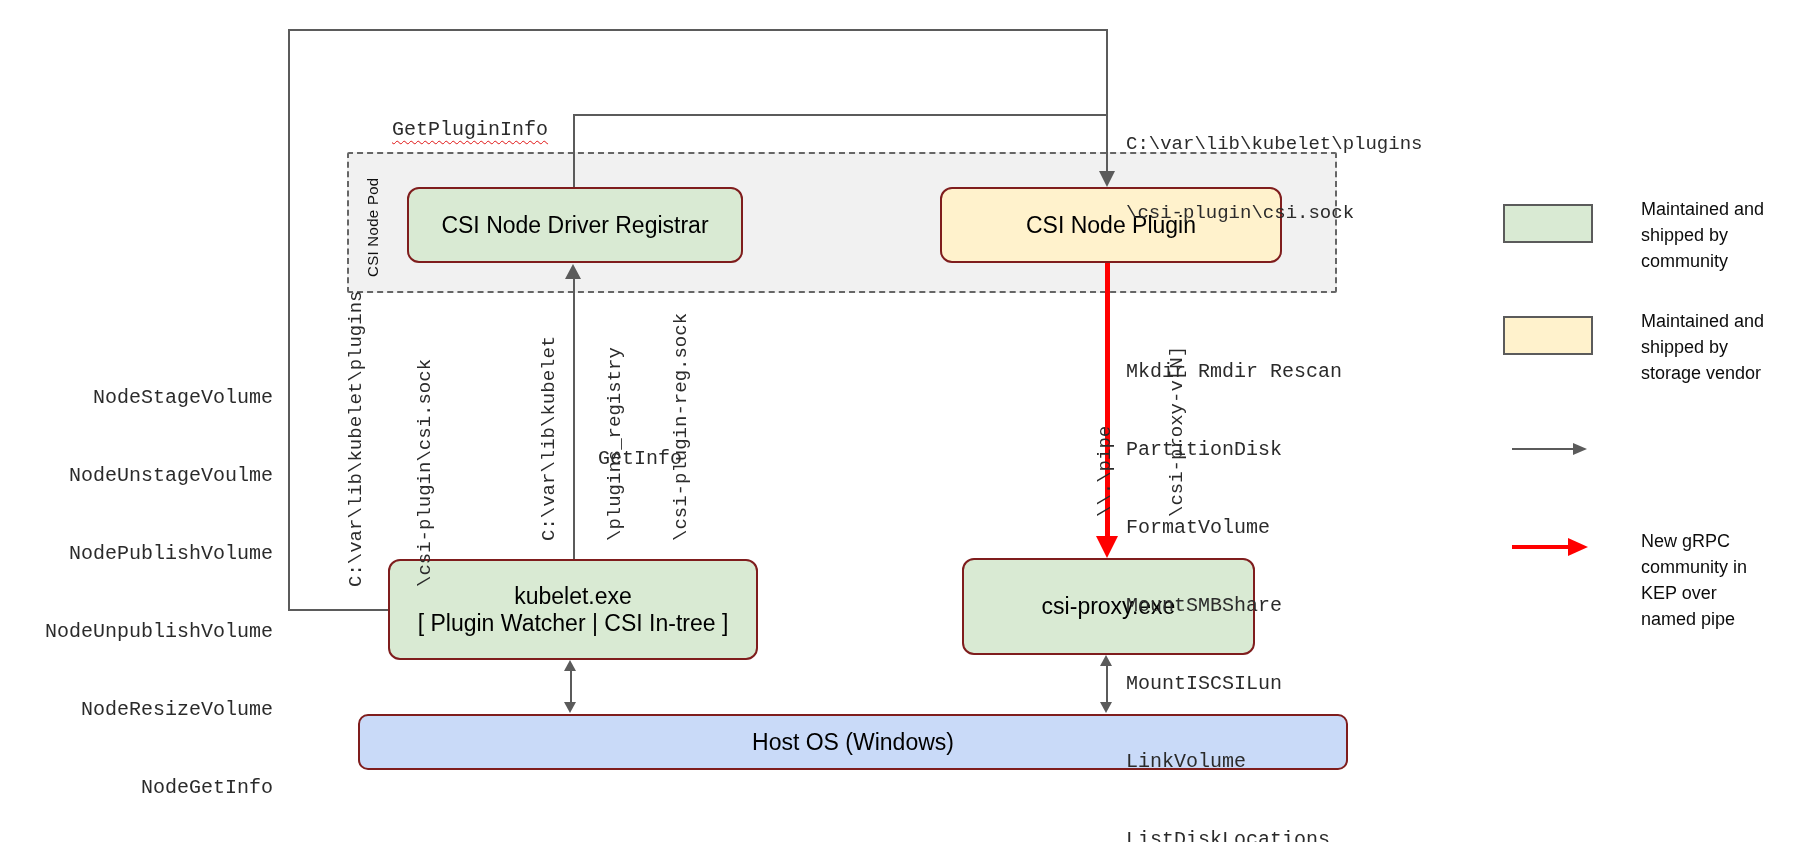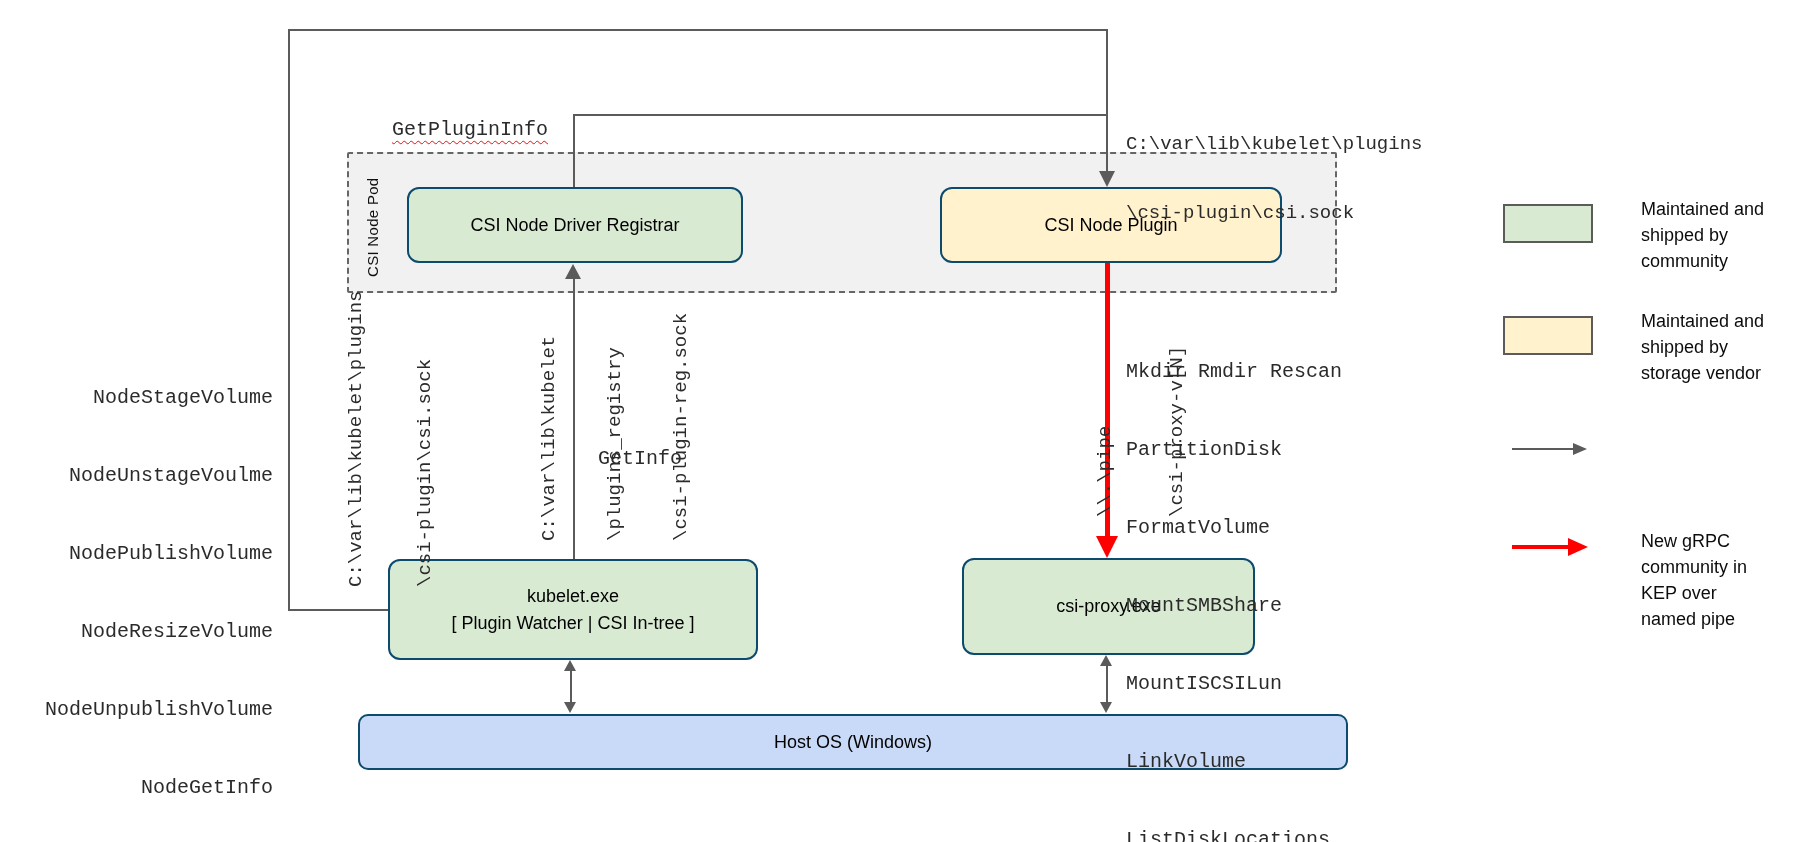--- a/index.html
+++ b/index.html
@@ -33,28 +33,28 @@
     transform-origin: 0 0;
     font-size: 15px;
     letter-spacing: 0.3px;
     color: #0f0f0f;
     white-space: nowrap;
   }
 
   
   .box {
     position: absolute;
-    border: 2px solid #0c4a6e;
+    border: 2px solid #7f1d1d;
     border-radius: 12px;
     display: flex;
     flex-direction: column;
     align-items: center;
     justify-content: center;
     text-align: center;
-    font-size: 18px;
+    font-size: 23px;
     color: #000;
     line-height: 27px;
   }
   .box.green { background: #d9ead3; }
   .box.yellow { background: #fff2cc; }
   .box.blue { background: #c9daf8; border-radius: 10px; }
   .box-registrar { left: 407px; top: 187px; width: 336px; height: 76px; }
   .box-plugin    { left: 940px; top: 187px; width: 342px; height: 76px; }
   .box-kubelet   { left: 388px; top: 559px; width: 370px; height: 101px; }
   .box-csiproxy  { left: 962px; top: 558px; width: 293px; height: 97px; text-align: center; }
@@ -156,22 +156,22 @@
 
   <div class="vlabel vlabel3 mono">
     <div>\\.\pipe</div>
     <div>\csi-proxy-v[N]</div>
   </div>
 
   <div class="call-list node-calls mono">
     <div>NodeStageVolume</div>
     <div>NodeUnstageVoulme</div>
     <div>NodePublishVolume</div>
+    <div>NodeUnpublishVolume</div>
     <div>NodeResizeVolume</div>
-    <div>NodeUnpublishVolume</div>
     <div>NodeGetInfo</div>
     
     
   </div>
 
   <div class="call-list registrar-calls mono">
     <div>GetInfo</div>
   </div>
 
   <div class="call-list proxy-calls mono">

